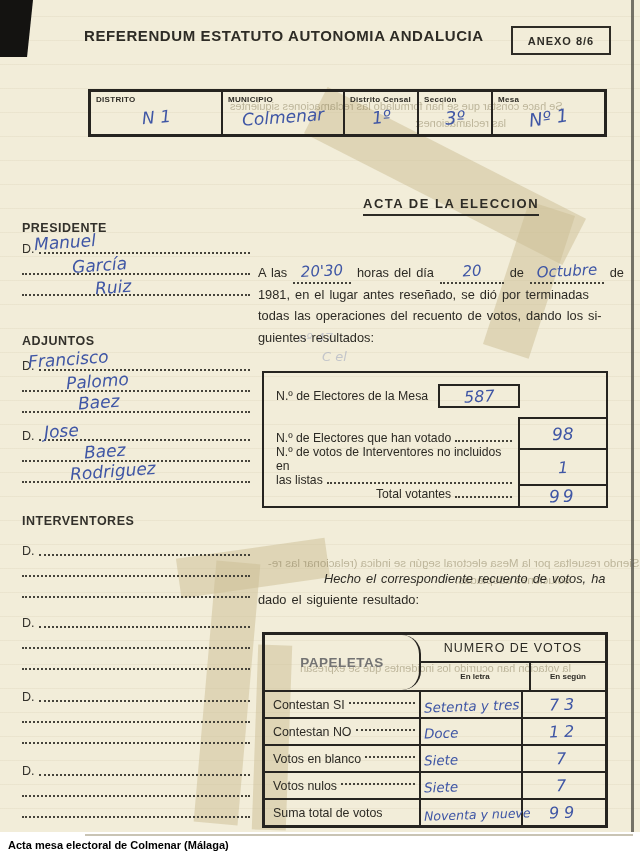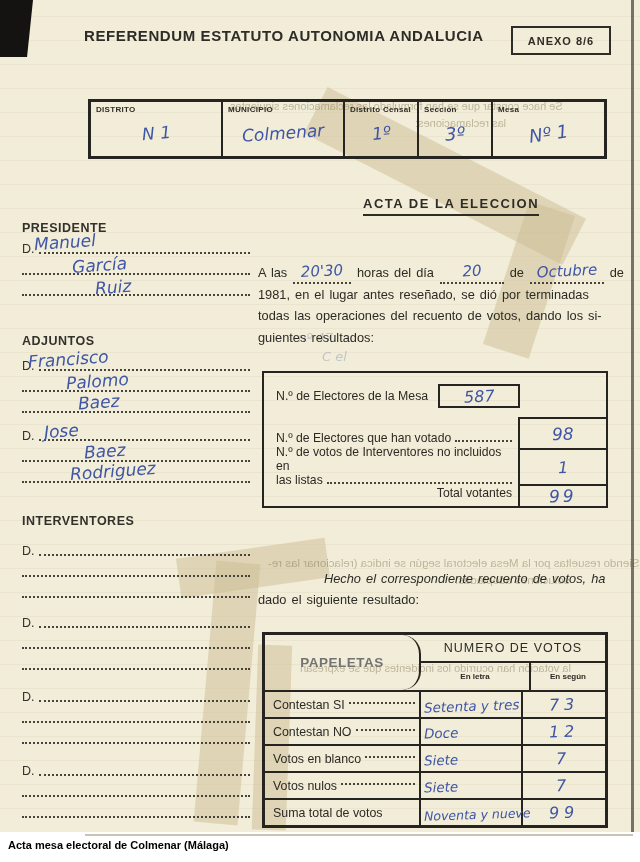--- a/index.html
+++ b/index.html
@@ -27,21 +27,21 @@
     font-size:11.5px; filter:blur(0.35px); white-space:nowrap; }
   .bleedhand { position:absolute; z-index:1; color:rgba(85,105,170,0.3); font-size:13px;
     font-style:italic; font-family:"DejaVu Sans", sans-serif; filter:blur(0.4px); }
 
   .title { left:84px; top:27px; font-size:15px; font-weight:bold; letter-spacing:.6px; color:#2e2c26; }
   .annex { left:511px; top:26px; width:100px; height:29px; border:2px solid #2e2c26;
     display:flex; align-items:center; justify-content:center;
     font-size:11px; font-weight:bold; letter-spacing:1px; color:#2e2c26; }
 
   
-  .loctable { left:88px; top:99px; width:519px; height:60px; border:3px solid #262420; display:flex; }
+  .loctable { left:88px; top:89px; width:519px; height:48px; border:3px solid #262420; display:flex; }
   .loccell { position:relative; height:100%; border-left:2px solid #262420; }
   .loccell:first-child { border-left:none; }
   .loclabel { position:absolute; top:3px; left:5px; font-size:8px; font-weight:bold; letter-spacing:.3px; color:#2e2c26; white-space:nowrap; }
   .locval { position:absolute; left:0; right:0; top:8px; bottom:0; display:flex; align-items:center; justify-content:center; }
 
   .hand { font-family:"DejaVu Sans", sans-serif; font-style:italic; color:#3f56a5; white-space:nowrap; }
   .hand-abs { position:absolute; z-index:2; font-family:"DejaVu Sans", sans-serif; font-style:italic;
     color:#3f56a5; font-size:17px; white-space:nowrap; transform:rotate(-4deg); }
 
   .acta-title { left:363px; top:196px; font-size:13px; font-weight:bold; letter-spacing:1.5px;
@@ -301,21 +301,21 @@
         <span style="display:flex; align-items:flex-end;">
             <span>las listas</span>
             <span class="dots"></span>
           </span>
       </span>
       <span class="eval" style="border-bottom:2.5px solid #262420;">
         <span class="hand" style="font-size:16px; transform:rotate(-2deg);">1</span>
       </span>
     </div>
     <div class="erow" style="top:113px; bottom:0;">
-      <span class="erow-lab" style="left:112px;flex-direction:column;">
+      <span class="erow-lab" style="left:112px;">
           <span>Total votantes</span>
           <span class="dots"></span>
         </span>
       <span class="eval">
         <span class="hand" style="font-size:17px; letter-spacing:3px; transform:rotate(-2deg);">99</span>
       </span>
     </div>
   </div>
 
   <div class="z recount">

